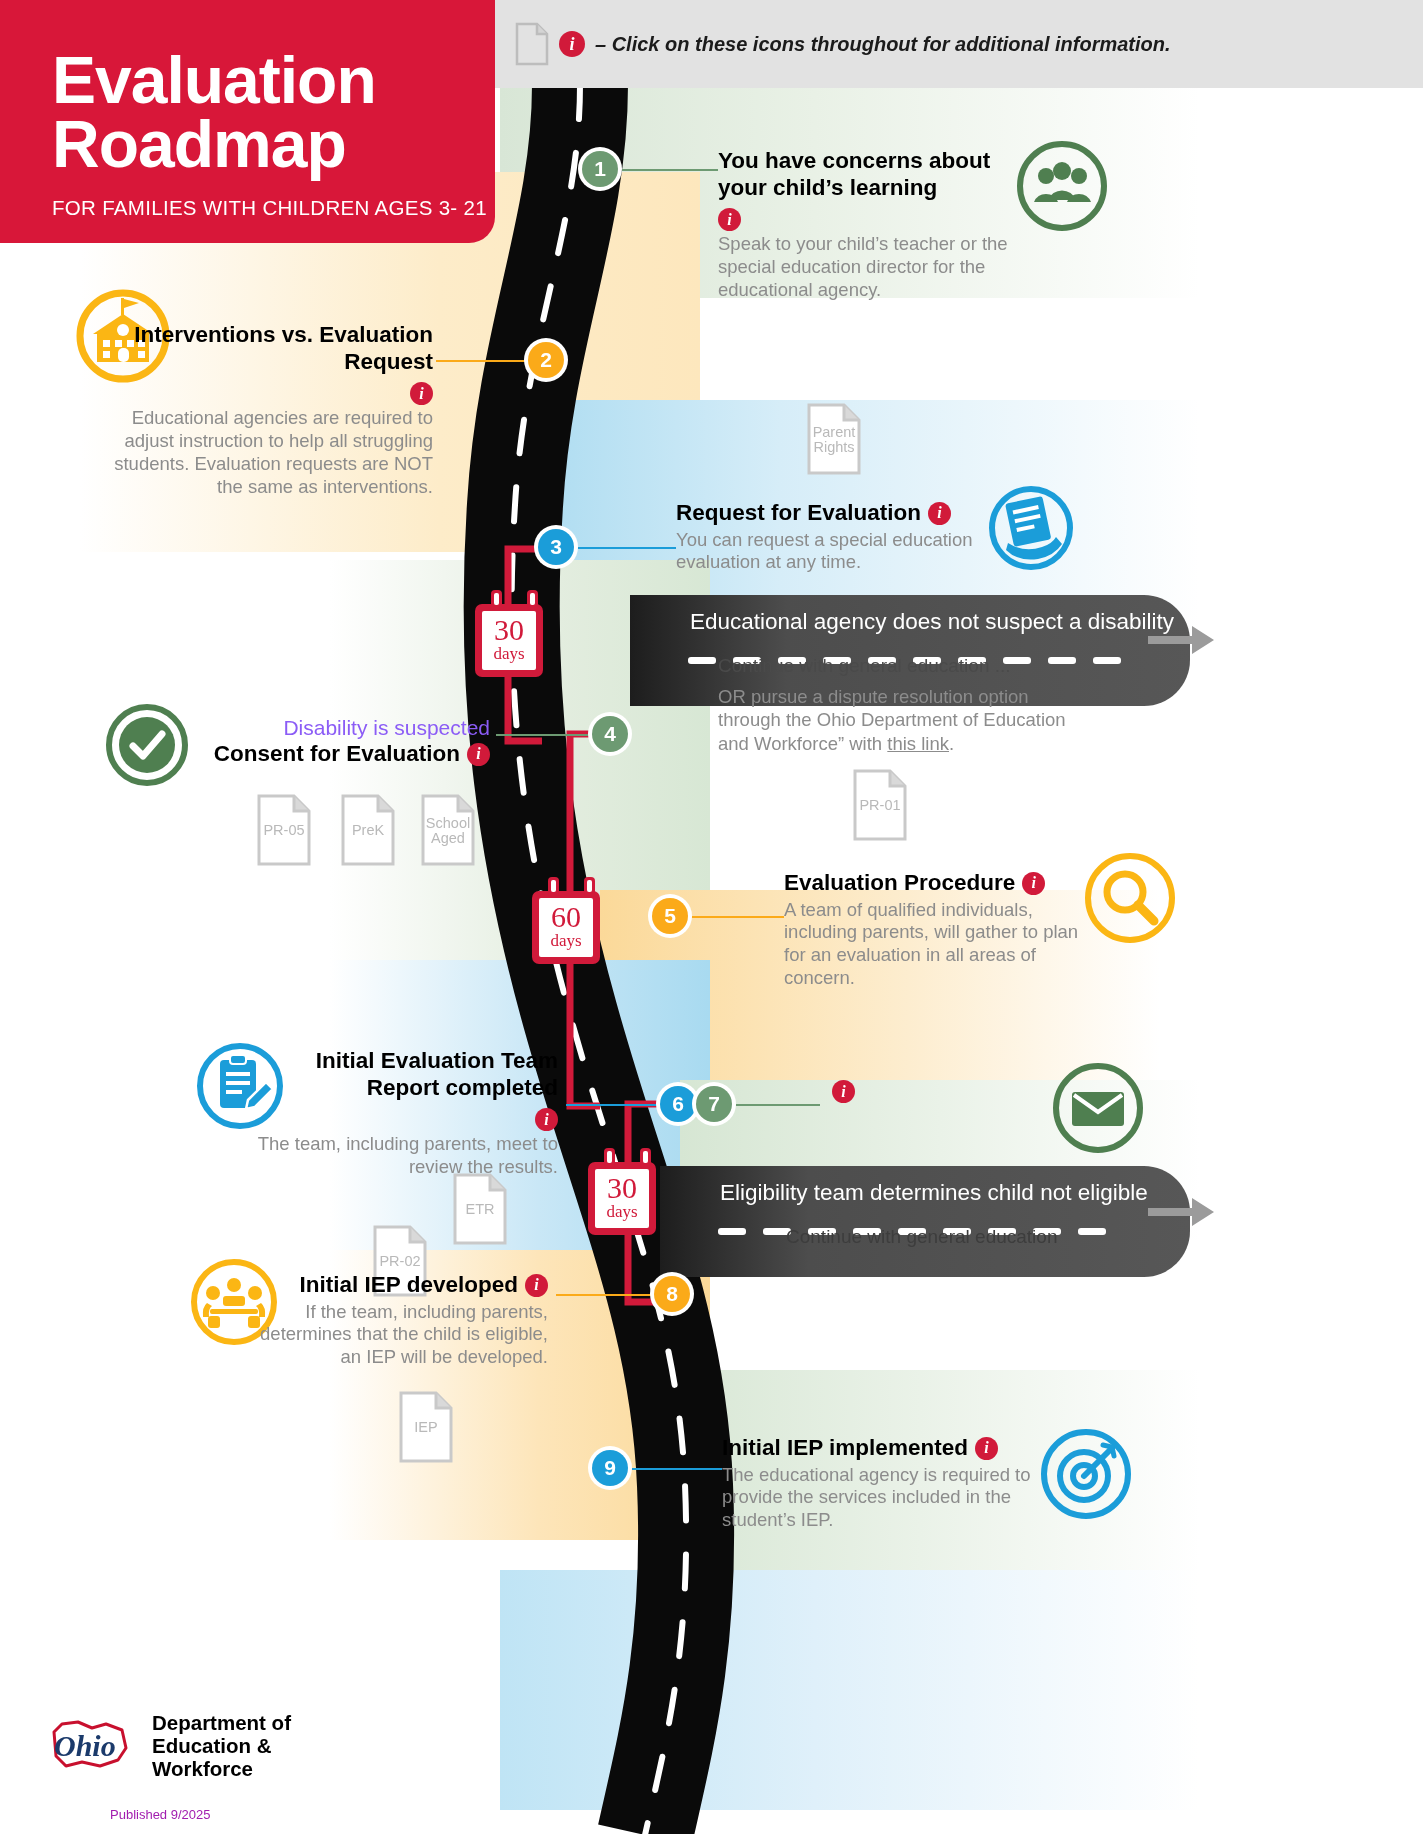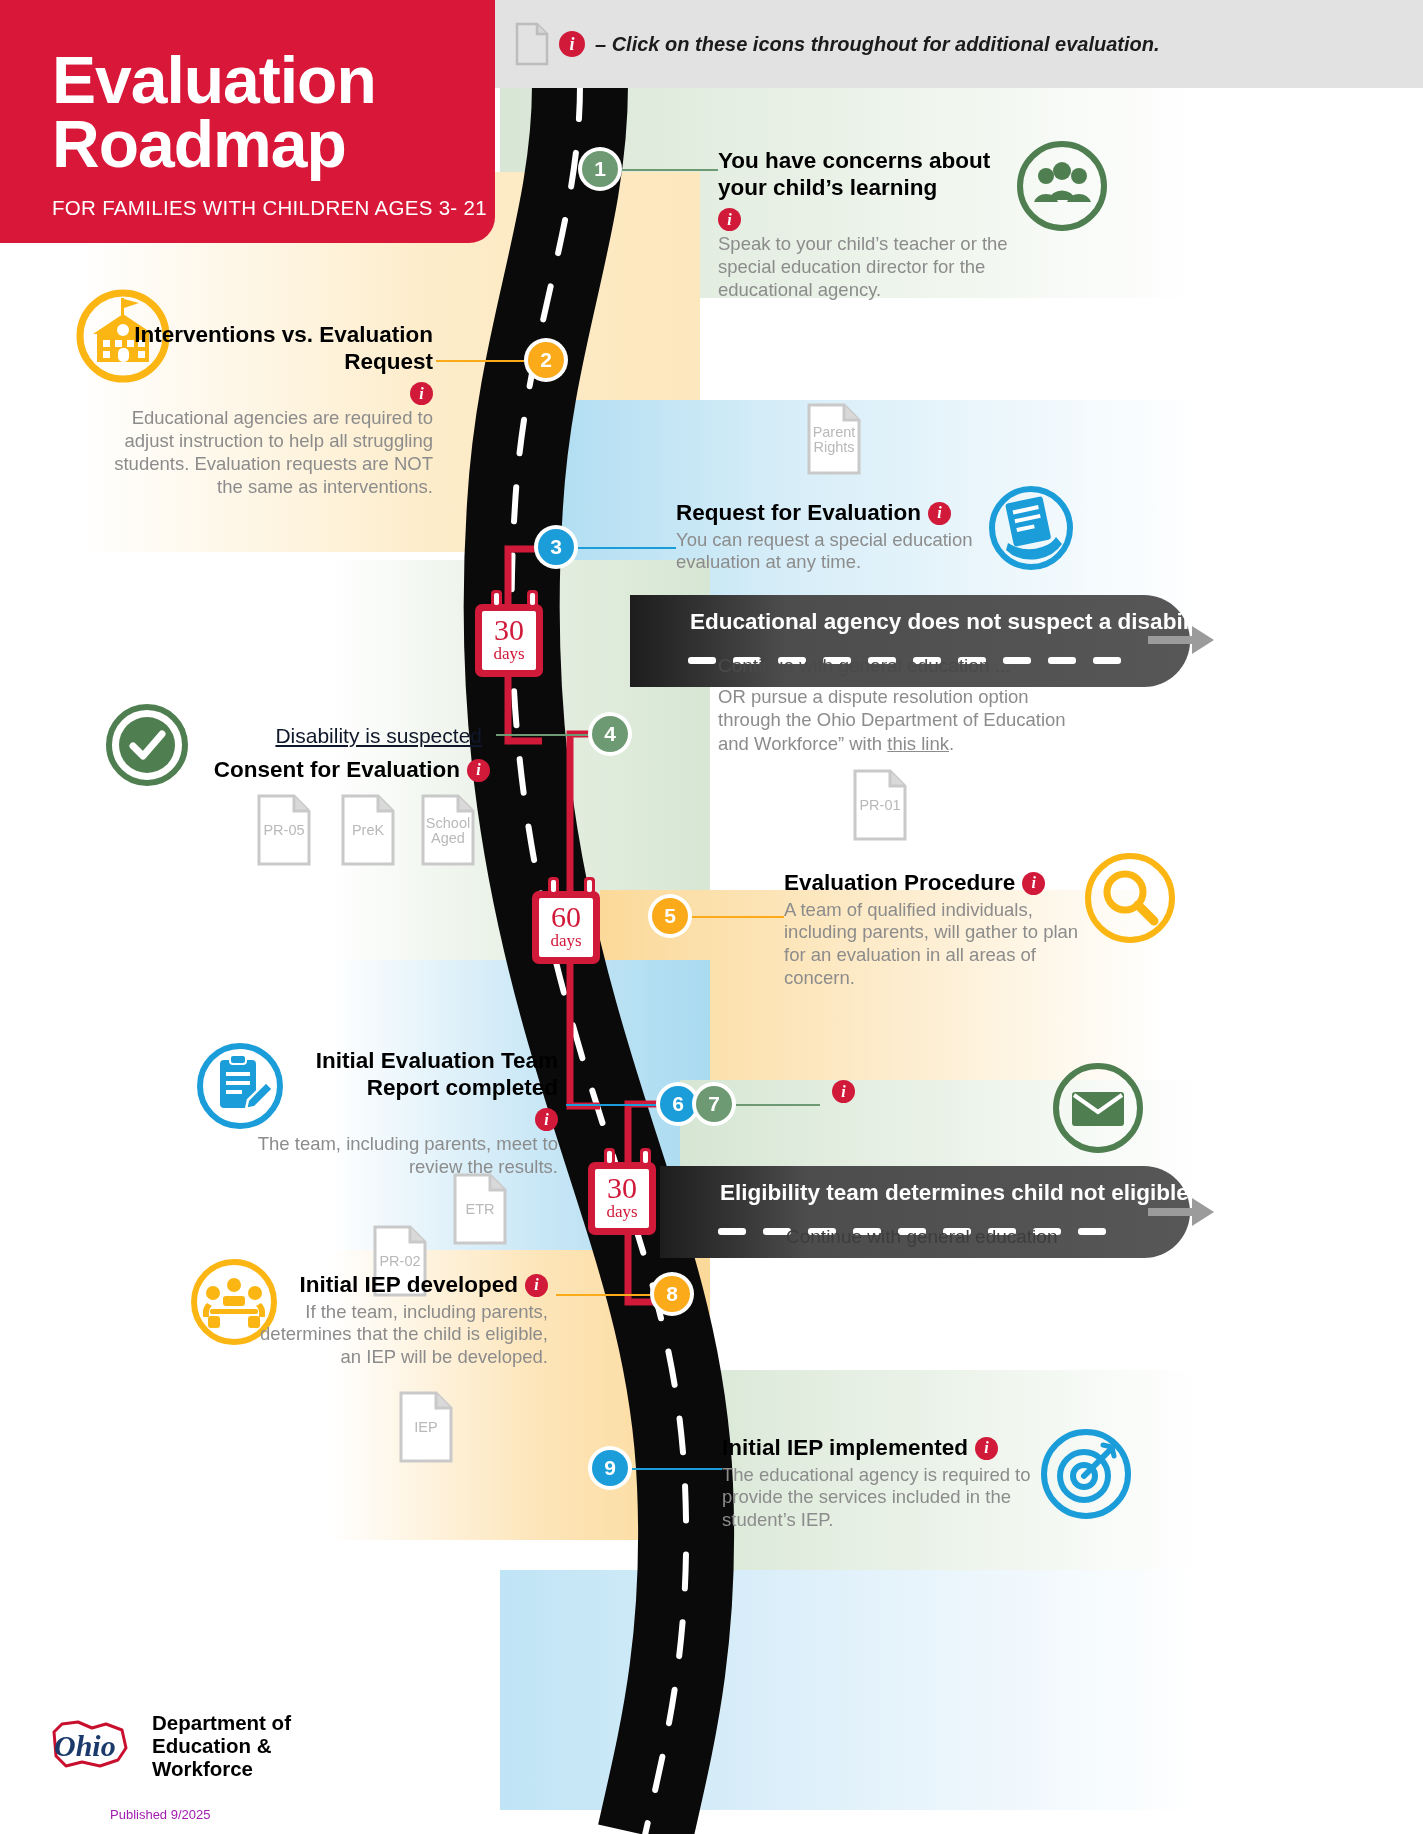--- a/index.html
+++ b/index.html
@@ -72,23 +72,23 @@
                      background:#fff;border-radius:2px;display:block;}
   .cal .body{background:#d11a3a;border-radius:7px;padding:7px;margin-top:-2px;}
   .cal .inner{background:#fff;border-radius:2px;text-align:center;padding:4px 0 6px;}
   .cal .num{color:#d11a3a;font-size:30px;line-height:1;
             font-family:"Liberation Serif","DejaVu Serif",serif;}
   .cal .dys{color:#d11a3a;font-size:17px;line-height:1.1;
             font-family:"Liberation Serif","DejaVu Serif",serif;}
 
   
   .branch{position:absolute;z-index:5;}
-  .branch .bar{height:92px;border-radius:0 46px 46px 0;
+  .branch .bar{height:111px;border-radius:0 46px 46px 0;
                background:linear-gradient(90deg,#1d1d1d 0%,#4d4d4d 28%,#575757 100%);
-               display:flex;align-items:flex-start;font-weight:bold;}
+               display:flex;align-items:flex-start;}
   .branch .bar span{color:#fff;font-size:22.5px;padding:14px 0 0 60px;white-space:nowrap;}
   .branch .dashes{position:absolute;left:58px;display:flex;gap:17px;}
   .branch .dashes u{display:block;width:28px;height:7px;background:#fff;
                     border-radius:3px;text-decoration:none;}
   .branch .subtxt{position:absolute;color:#4a4a4a;font-size:19px;white-space:nowrap;}
 
   
   .dtag{position:absolute;z-index:8;width:56px;height:74px;}
   .dtag svg{display:block;}
   .dtag .lbl{position:absolute;left:0;right:0;top:50%;transform:translateY(-45%);
@@ -140,21 +140,21 @@
 
   <div class="topbar">
     <div class="topbar-inner">
       <span class="doc-ico">
         <svg width="34" height="44" viewBox="0 0 34 44">
           <path d="M2 2 H22 L32 12 V42 H2 Z" fill="#e2e2e2" stroke="#bdbdbd" stroke-width="2.5"></path>
           <path d="M22 2 L22 12 L32 12" fill="#d4d4d4" stroke="#bdbdbd" stroke-width="2.5"></path>
         </svg>
       </span>
       <span class="info-dot">i</span>
-      <span class="banner-text">– Click on these icons throughout for additional evaluation.</span>
+      <span class="banner-text">– Click on these icons throughout for additional information.</span>
     </div>
   </div>
 
   <div class="titleblock">
     <h1>
       <span>Evaluation</span><br>
       <span>Roadmap</span>
     </h1>
     <div class="sub">FOR FAMILIES WITH CHILDREN AGES 3- 21</div>
   </div>
@@ -296,21 +296,21 @@
       <circle cx="42" cy="42" r="38" fill="none" stroke="#4f7f50" stroke-width="6"></circle>
       <circle cx="42" cy="42" r="28" fill="#4f7f50"></circle>
       <path d="M28 43 L38 53 L57 31" fill="none" stroke="#fff" stroke-width="7" stroke-linecap="round" stroke-linejoin="round"></path>
     </svg>
   </div>
   <div class="marker m-green" style="left:588px;top:712px;">
     <i>4</i>
   </div>
   <div class="line" style="left:496px;top:734px;width:94px;background:#6d9a72;"></div>
   <div class="step ralign" style="left:180px;top:715px;width:310px;">
-    <p style="color:#0f172a;font-size:21px;margin:8px;text-decoration:underline;">Disability is suspected</p>
+    <p style="color:#8b5cf6;font-size:21px;margin:0;">Disability is suspected</p>
     <div class="ttl-row">
       <h3>Consent for Evaluation</h3>
       <span class="info-dot sm">i</span>
     </div>
   </div>
 
   <div class="dtag" style="left:256px;top:793px;">
     <svg width="56" height="74" viewBox="0 0 56 74">
       <path d="M3 3 H38 L53 18 V71 H3 Z" fill="#fff" stroke="#c9c9c9" stroke-width="3"></path>
       <path d="M38 3 L38 18 L53 18" fill="#d9d9d9" stroke="#c9c9c9" stroke-width="3"></path>

